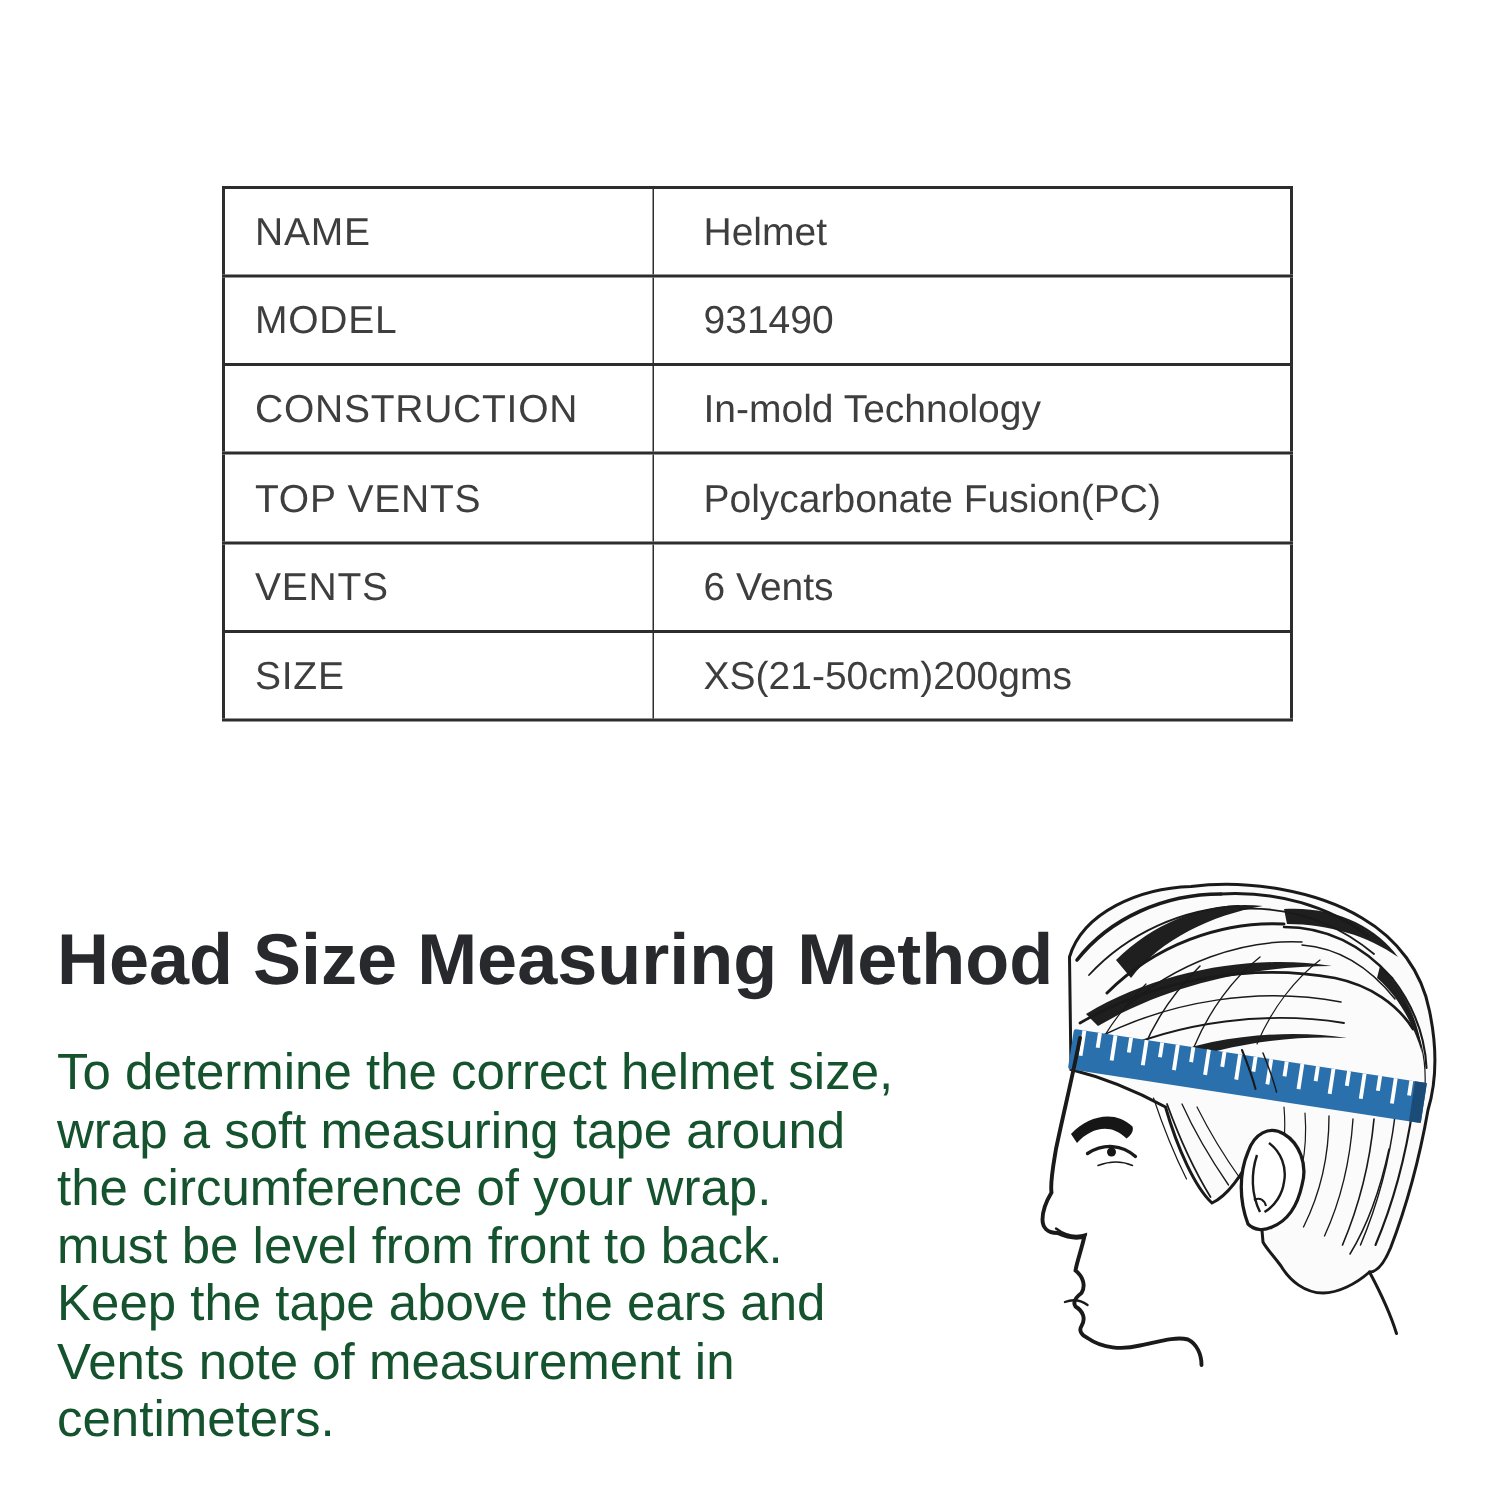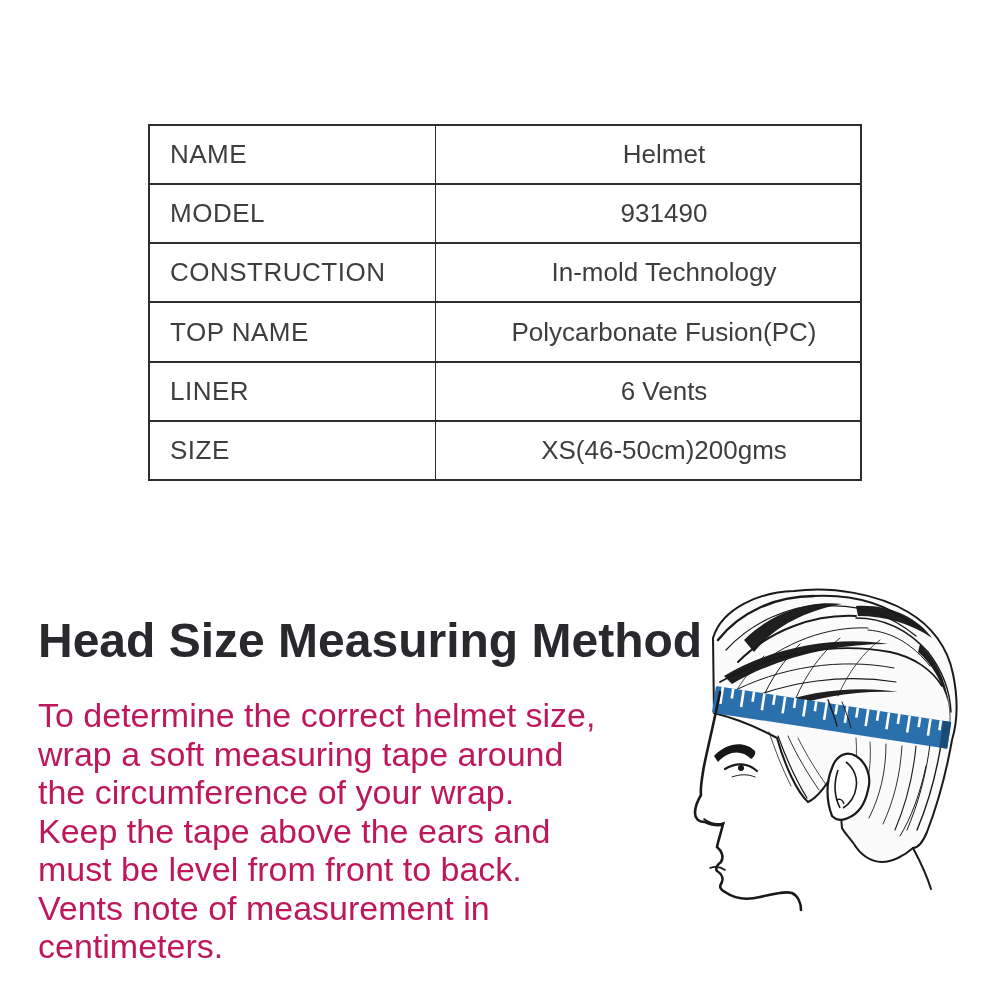--- a/index.html
+++ b/index.html
@@ -17,30 +17,30 @@
     border-top:2px solid #2d2d2d;
     border-bottom:2px solid #2d2d2d;
     vertical-align:middle;
     white-space:nowrap;overflow:hidden;
   }
   .spec-table{border:2px solid #2d2d2d;}
   .spec-table td.spec-label{
     width:264px;padding-left:20px;border-right:1px solid #2d2d2d;
     letter-spacing:0.5px;
   }
-  .spec-table td.spec-value{padding-left:33px;text-align:center;}
+  .spec-table td.spec-value{padding-left:33px;}
   
   .section-heading{
     position:absolute;left:38px;top:577px;margin:0;
     font-size:48px;font-weight:700;color:#27292c;letter-spacing:0;
     white-space:nowrap;
   }
   .body-text{
     position:absolute;left:38px;top:660px;width:660px;
-    font-size:34px;line-height:38.5px;color:#be185d;
+    font-size:34px;line-height:38.5px;color:#14532d;
   }
   .body-line{white-space:nowrap;}
   
   .head-illust{position:absolute;left:680px;top:550px;width:320px;height:330px;}
 </style>
 </head>
 <body>
 
 <div class="canvas">
 
@@ -52,42 +52,42 @@
       </tr>
       <tr>
         <td class="spec-label">MODEL</td>
         <td class="spec-value">931490</td>
       </tr>
       <tr>
         <td class="spec-label">CONSTRUCTION</td>
         <td class="spec-value">In-mold Technology</td>
       </tr>
       <tr>
-        <td class="spec-label">TOP NAME</td>
+        <td class="spec-label">TOP VENTS</td>
         <td class="spec-value">Polycarbonate Fusion(PC)</td>
       </tr>
       <tr>
-        <td class="spec-label">LINER</td>
+        <td class="spec-label">VENTS</td>
         <td class="spec-value">6 Vents</td>
       </tr>
       <tr>
         <td class="spec-label">SIZE</td>
-        <td class="spec-value">XS(46-50cm)200gms</td>
+        <td class="spec-value">XS(21-50cm)200gms</td>
       </tr>
     </tbody>
   </table>
 
   <h1 class="section-heading">Head Size Measuring Method</h1>
 
   <div class="body-text">
     <div class="body-line">To determine the correct helmet size,</div>
     <div class="body-line">wrap a soft measuring tape around</div>
     <div class="body-line">the circumference of your wrap.</div>
+    <div class="body-line">must be level from front to back.</div>
     <div class="body-line">Keep the tape above the ears and</div>
-    <div class="body-line">must be level from front to back.</div>
     <div class="body-line">Vents note of measurement in</div>
     <div class="body-line">centimeters.</div>
   </div>
 
   <svg class="head-illust" viewBox="0 0 320 330">
 
     <g>
       <path d="M33,52 C42,22 80,6 114,5 C152,0 198,8 228,26 C252,40 268,62 273,88
                C278,112 278,134 272,154 C266,188 257,220 247,246 C242,258 237,262 233,262
                C224,270 212,276 202,276 C190,276 180,268 174,258 C168,250 164,246 162,242

